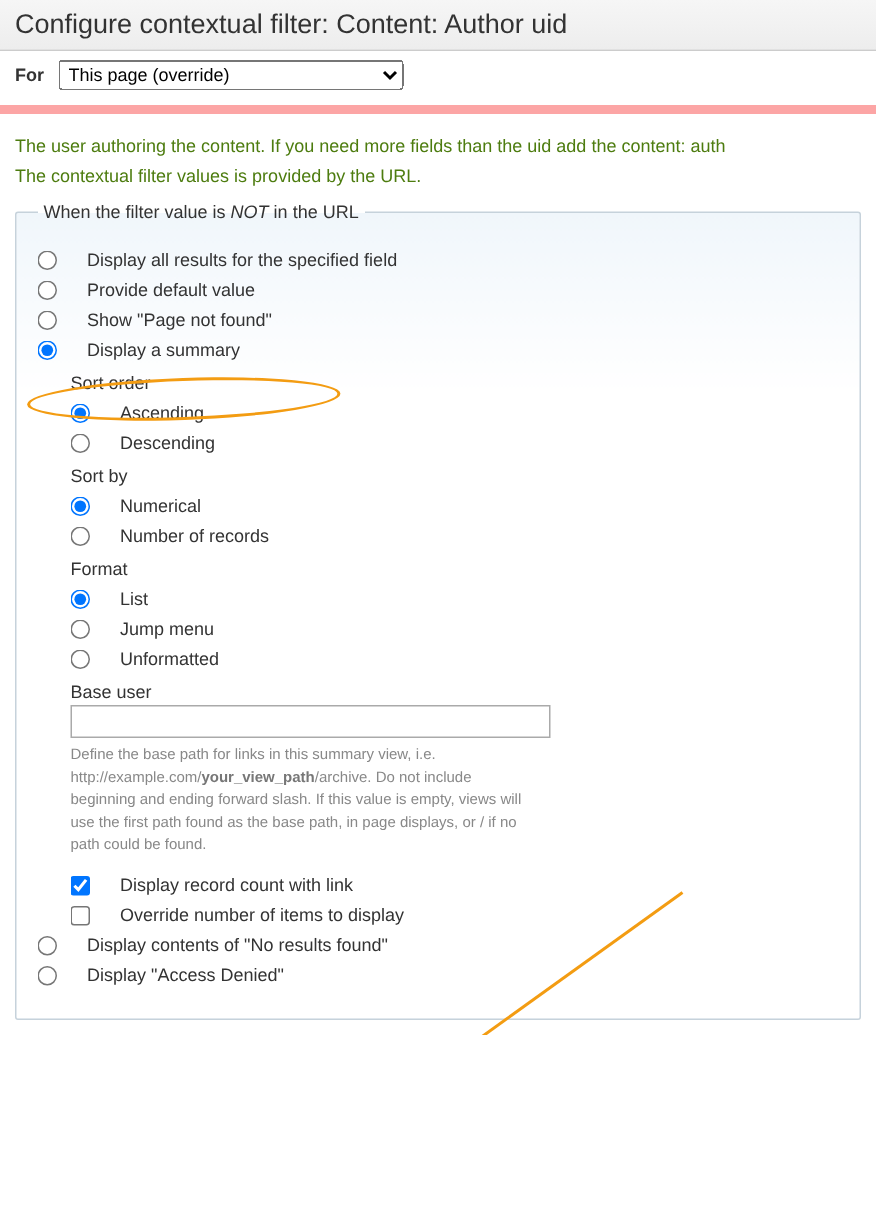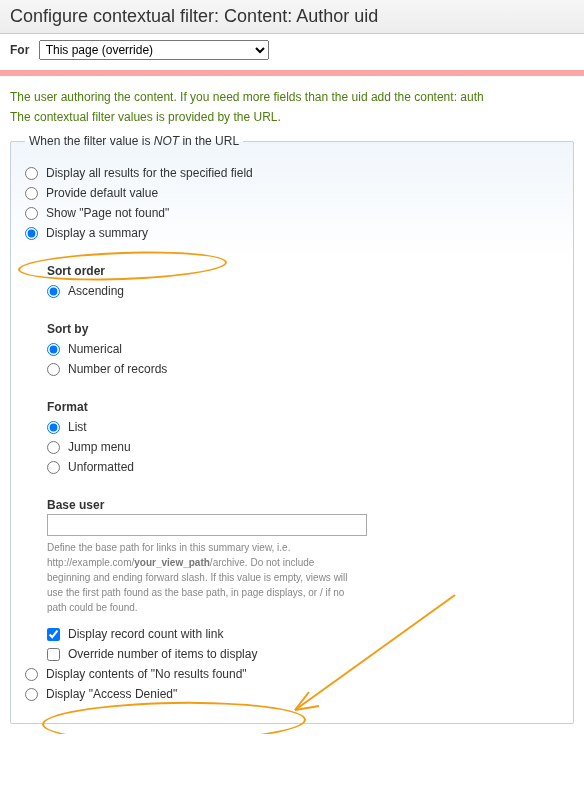--- a/index.html
+++ b/index.html
@@ -5,24 +5,24 @@
   html,body{margin:0;padding:0;font-family:Verdana,Geneva,sans-serif;font-size:12px;color:#333;background:#fff;width:584px}
   .titlebar{background:linear-gradient(#f6f6f6,#ededed);border-bottom:1px solid #ccc;padding:6px 10px;font-size:18px;color:#333}
   .for-row{padding:6px 10px 10px 10px;border-bottom:6px solid #fca5a5}
   .for-row label{font-weight:bold;margin-right:6px}
   select{font-family:inherit;font-size:12px;padding:1px 2px;min-width:230px}
   .body{padding:14px 10px 10px 10px}
   .desc{color:#4d7c0f;margin:0 0 6px 0}
   fieldset{border:1px solid #c6d2db;border-radius:2px;margin:10px 0 0 0;padding:12px 14px 16px 14px;background:linear-gradient(#f0f6fb 0%,#ffffff 120px)}
   legend{padding:0 4px;color:#333}
   legend em{}
-  .opt{margin:6px 0;display:flex;align-items:center;gap:8px}
+  .opt{margin:6px 0;display:flex;align-items:center;gap:20px}
   .opt input{margin:0}
   .sub{margin-left:22px}
-  .sub-heading{font-weight:bold;margin:24px 0 2px 0}
+  .sub-heading{font-weight:normal;margin:8px 0 2px 0}
   .help{color:#888;font-size:10px;line-height:1.5;margin-top:4px;max-width:310px}
   .help strong{color:#777}
   input[type=text]{width:320px;box-sizing:border-box;border:1px solid #aaa;padding:3px;font-family:inherit;font-size:12px}
   
   .annot{position:absolute;border:2px solid #f39c12;border-radius:50%;pointer-events:none}
   .main{position:relative}
   .arrow{position:absolute;pointer-events:none}
 </style>
 </head>
 <body>
@@ -62,20 +62,24 @@
       <div class="opt">
         <input type="radio" name="nf" checked="" style="">
         <span>Display a summary</span>
       </div>
 
       <div class="sub">
         <div class="sub-heading">Sort order</div>
         <div class="opt">
           <input type="radio" name="so" checked="" style="">
           <span>Ascending</span>
+        </div>
+        <div class="opt">
+          <input type="radio" name="so" style="">
+          <span>Descending</span>
         </div>
 
         <div class="sub-heading">Sort by</div>
         <div class="opt">
           <input type="radio" name="sb" checked="" style="">
           <span>Numerical</span>
         </div>
         <div class="opt">
           <input type="radio" name="sb" style="">
           <span>Number of records</span>

